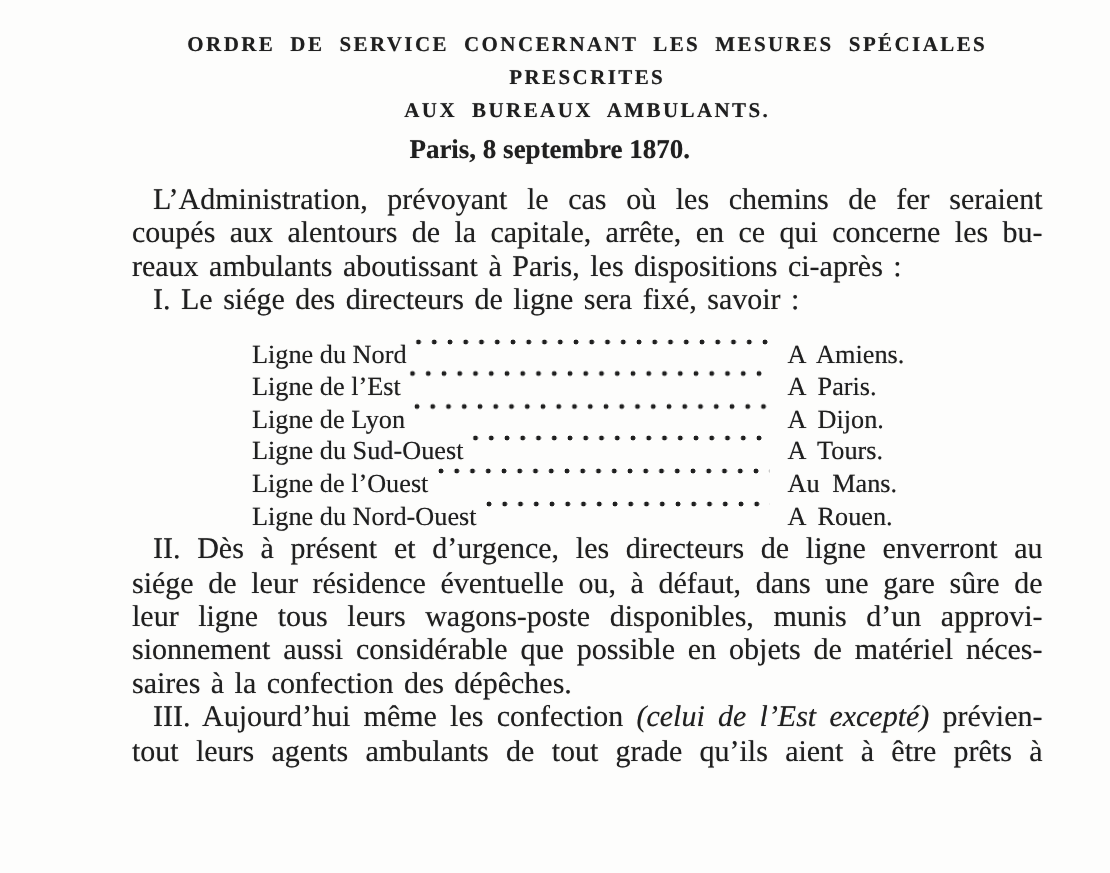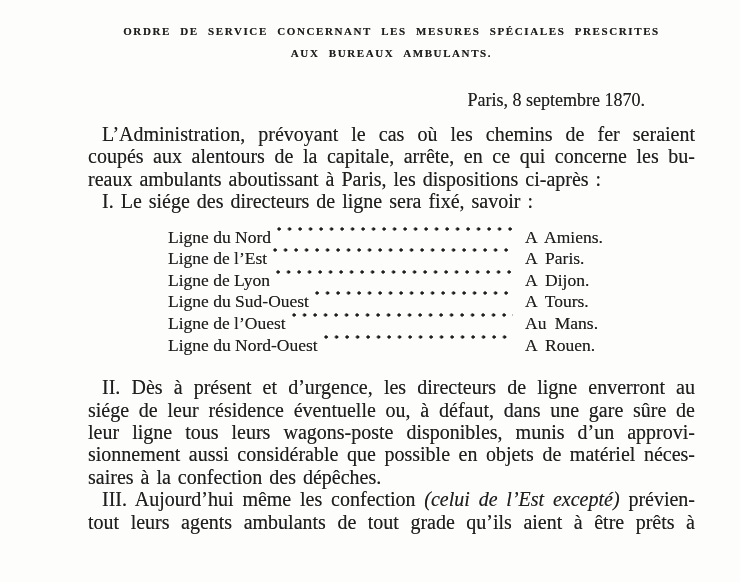--- a/index.html
+++ b/index.html
@@ -12,35 +12,36 @@
   }
   .page {
     box-sizing: border-box;
     width: 740px; height: 582px;
     padding: 20px 45px 0 88px;
     text-shadow: 0 0 0.5px rgba(25,25,25,0.55);
   }
   .title {
     text-align: center;
     font-weight: bold;
-    font-size: 11px;
+    font-size: 14px;
     letter-spacing: 1.6px;
     word-spacing: 5px;
     line-height: 22px;
   }
   .dateline {
-    margin-top: 25px;
-    text-align: right;
+    margin-top: 2px;
+    text-align: center;
     padding-right: 50px;
     font-size: 18px;
     line-height: 22px;
+    font-weight: bold;
   }
   .para { font-size: 20px; line-height: 22.4px; word-spacing: 2px; }
   .para.intro { margin-top: 12px; }
-  .para.a2 { margin-top: 20px; }
+  .para.a2 { }
   .para.a3 { margin-top: 0; }
   .line { text-align: justify; text-align-last: justify; white-space: normal; }
   .line.left { text-align: left; text-align-last: left; }
   .line.indent { text-indent: 14px; }
   .it { font-style: italic; }
   .assign-table {
     margin-top: 14px;
     margin-left: 80px;
     font-size: 17.5px;
     line-height: 21.6px;

